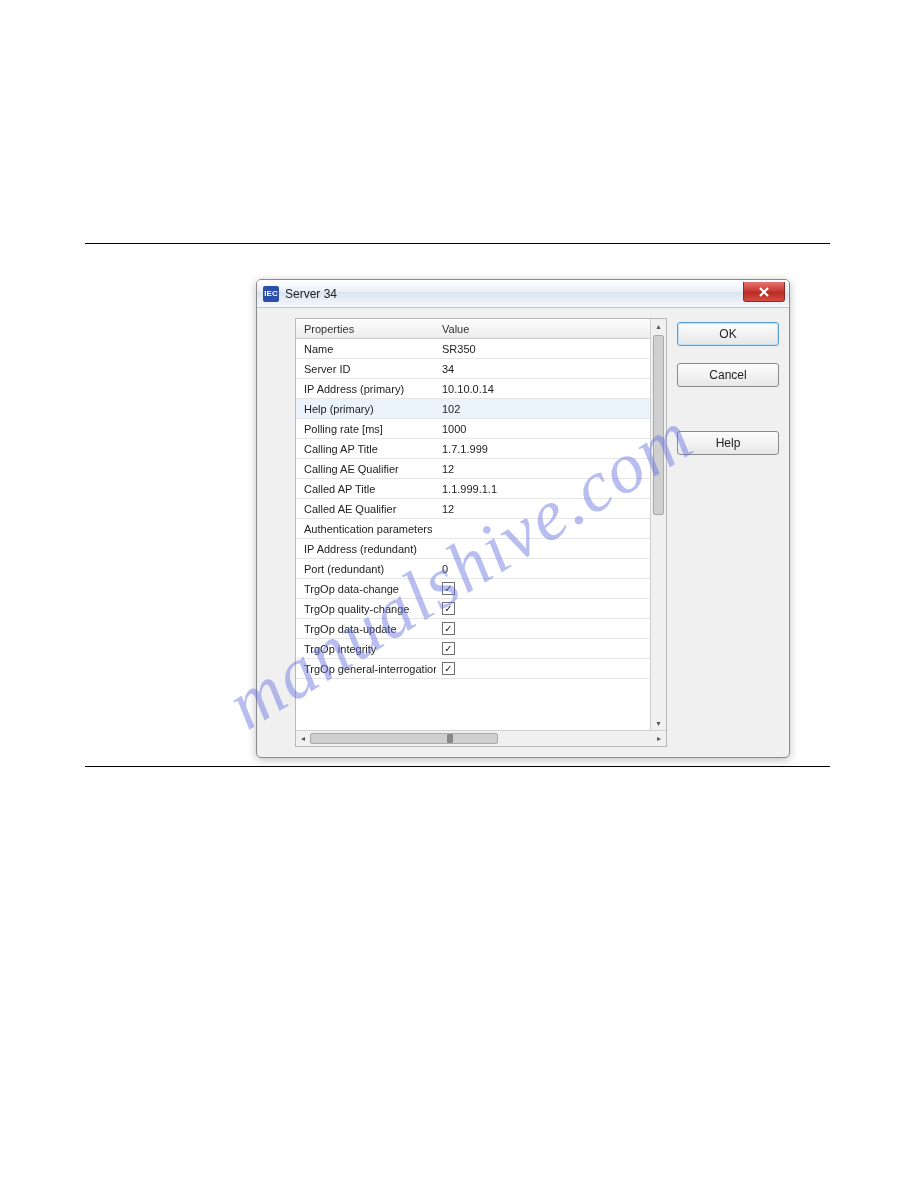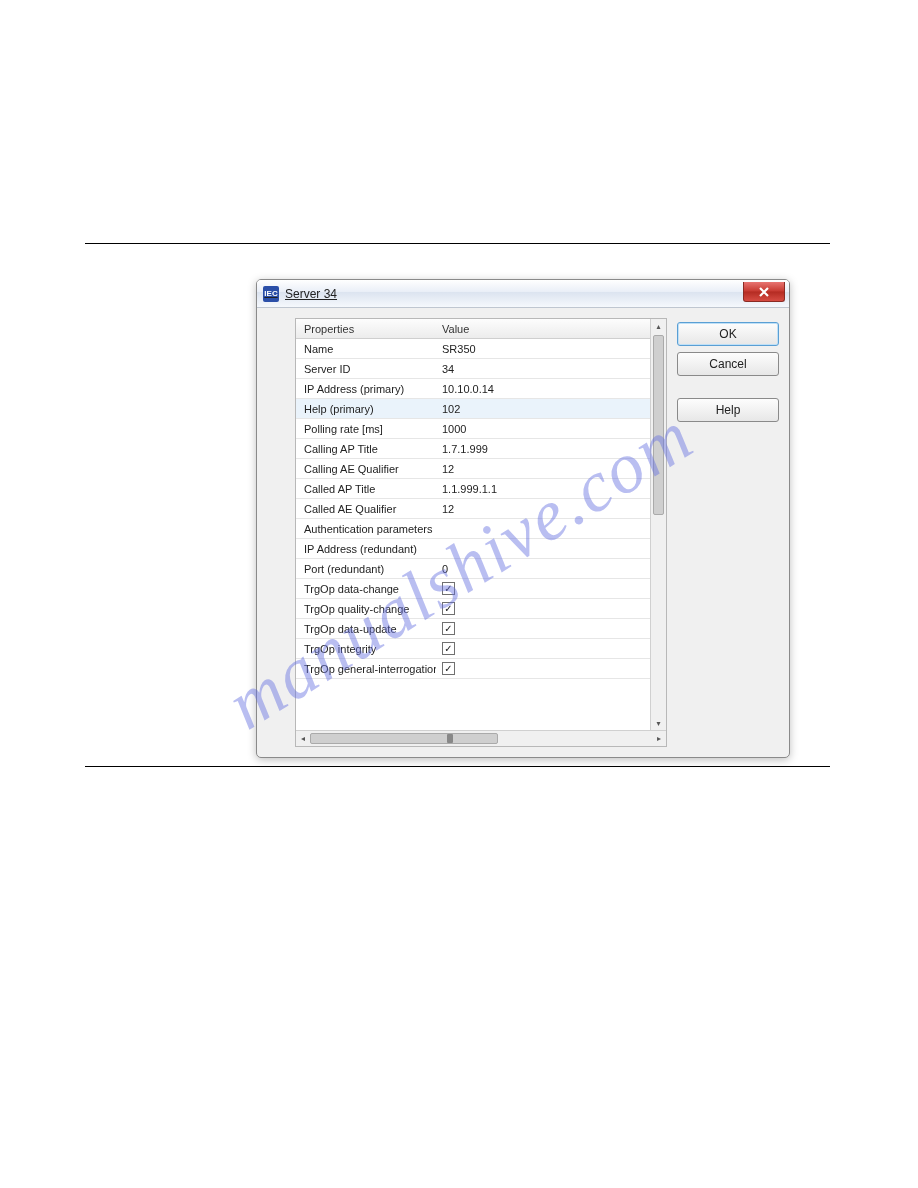--- a/index.html
+++ b/index.html
@@ -38,21 +38,20 @@
     position: absolute;
     top: 279px;
     left: 256px;
     width: 534px;
     height: 479px;
     background: #f0f0f0;
     border: 1px solid #8a8a8a;
     border-radius: 5px;
     box-shadow: 0 2px 8px rgba(0,0,0,0.25);
     overflow: hidden;
-    text-decoration: underline;
   }
   .titlebar {
     height: 28px;
     background: linear-gradient(#ffffff, #e9eef7 45%, #dce4f0 46%, #f5f8fc);
     display: flex;
     align-items: center;
     padding-left: 6px;
     position: relative;
     border-bottom: 1px solid #bfc6d0;
   }
@@ -173,21 +172,21 @@
     background: #fff;
     display: inline-flex; align-items:center; justify-content:center;
     font-size: 10px; line-height: 1;
     color: #1a1a1a;
   }
 
   .btn-col {
     width: 102px;
     display: flex;
     flex-direction: column;
-    gap: 6px;
+    gap: 17px;
     padding-top: 4px;
   }
   .btn {
     height: 24px;
     background: linear-gradient(#fdfdfd, #e7e7e7);
     border: 1px solid #8a8a8a;
     border-radius: 3px;
     font-size: 12px;
     display:flex; align-items:center; justify-content:center;
     cursor: default;

